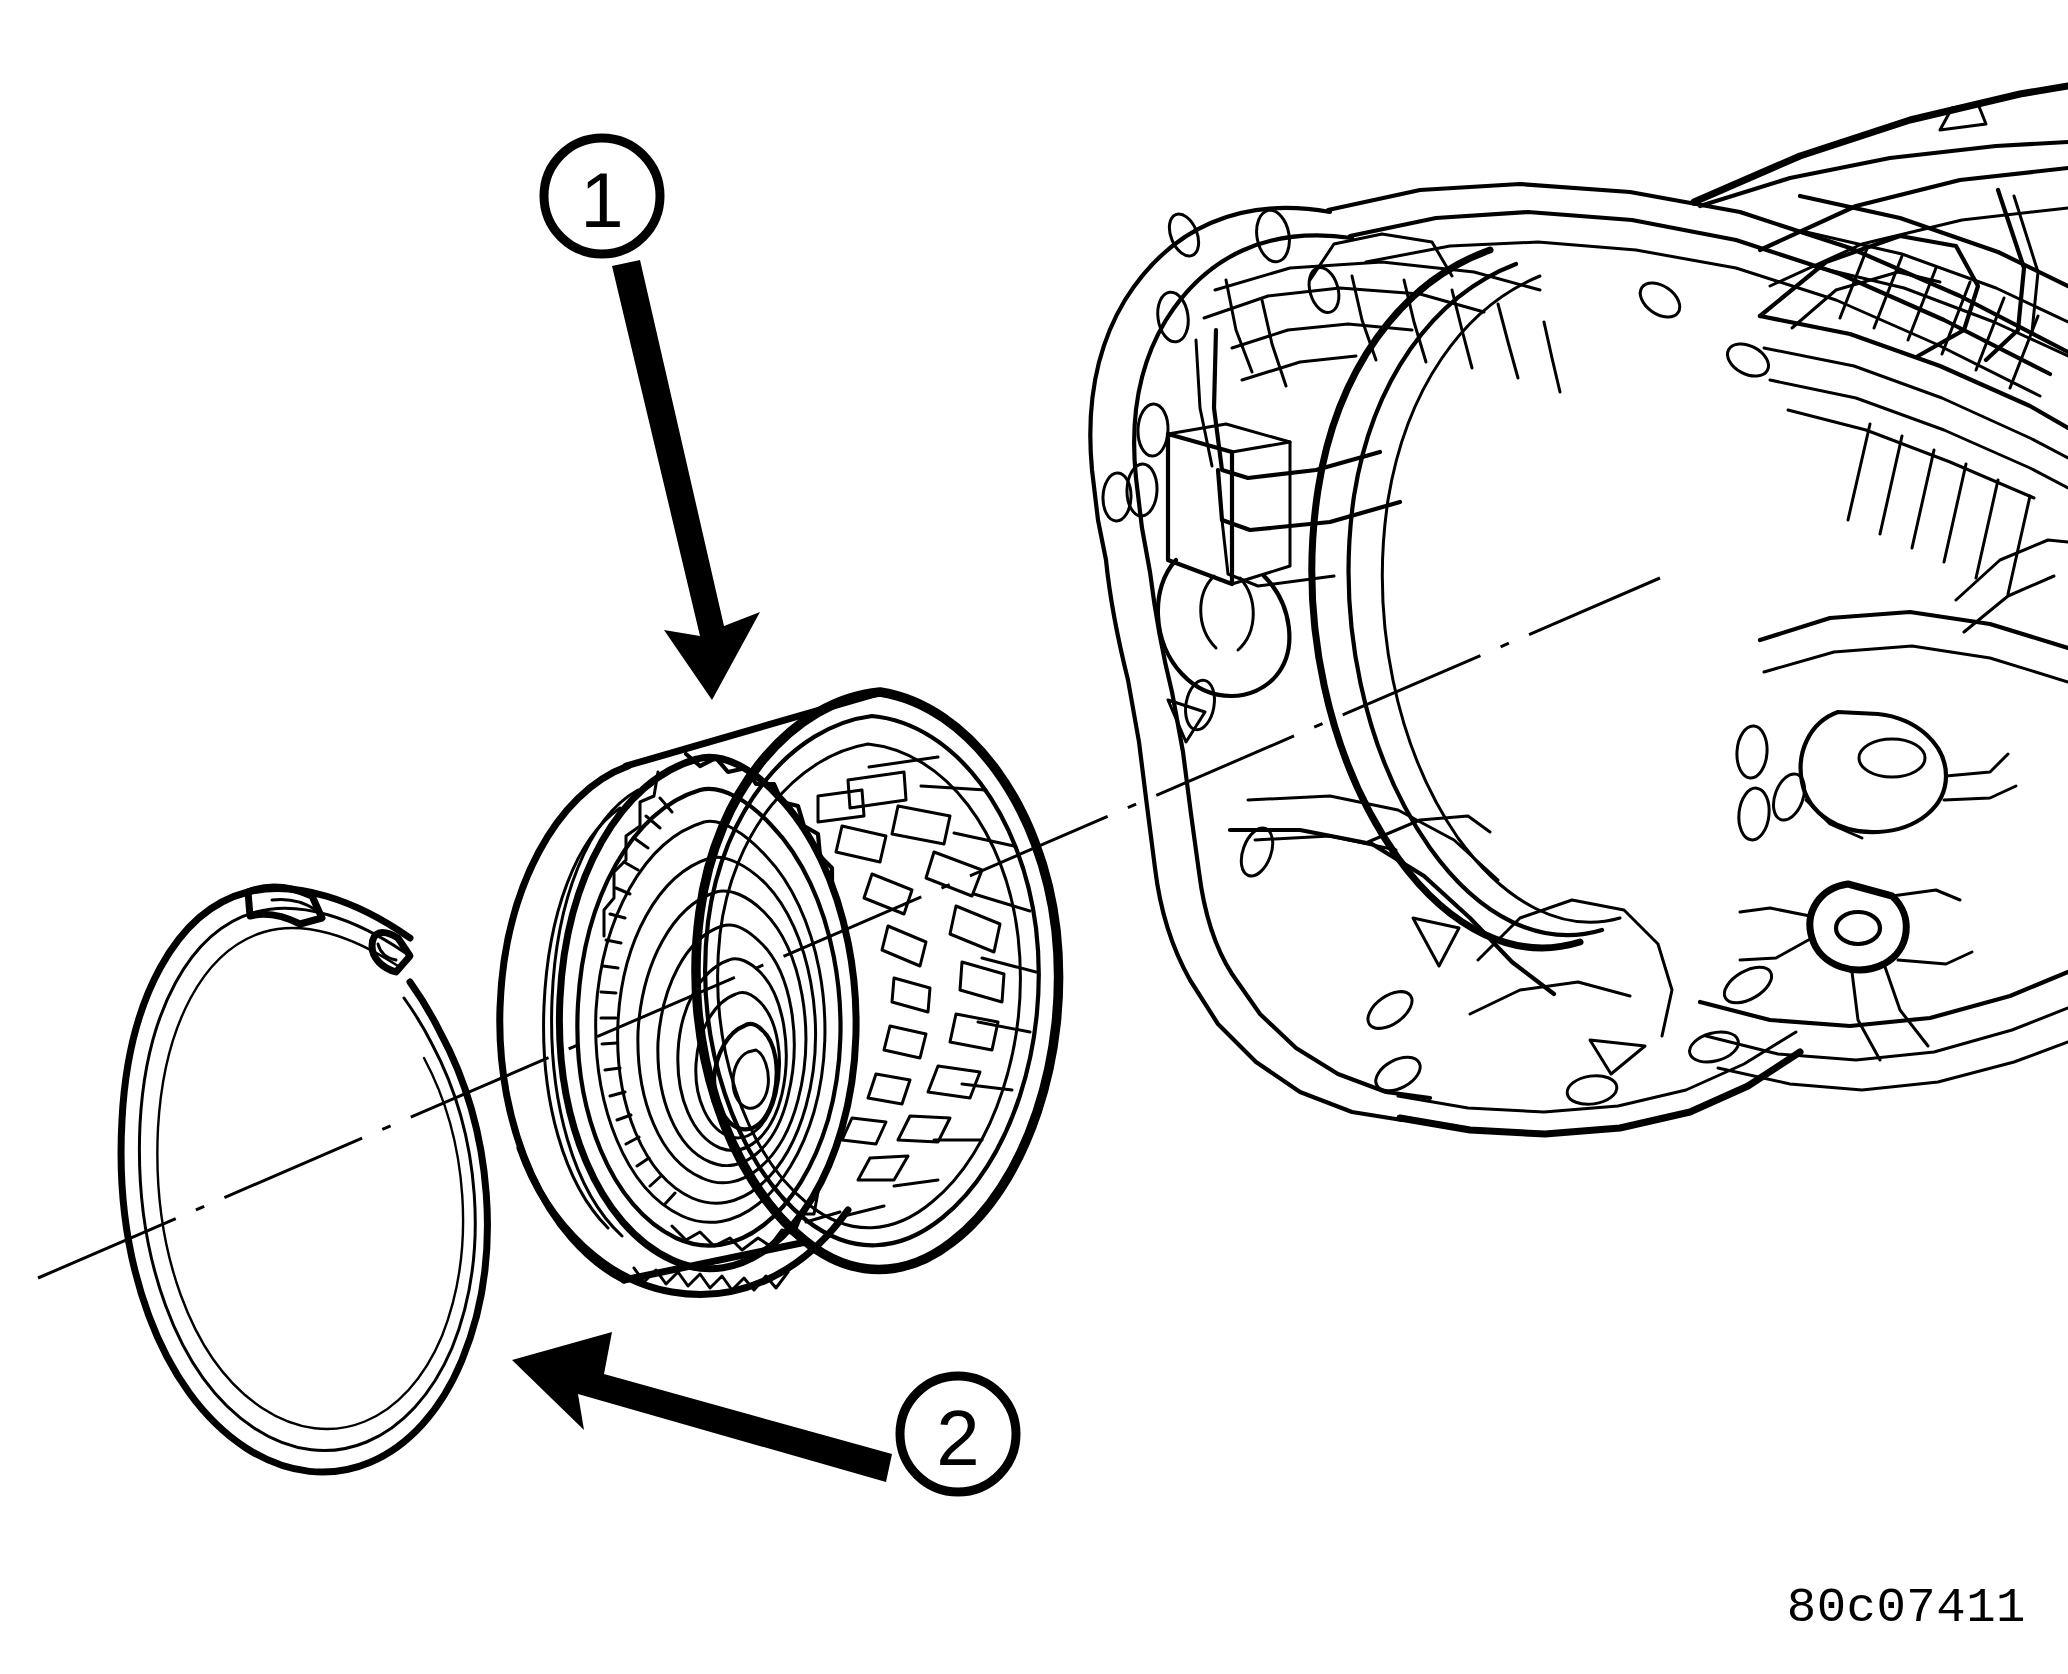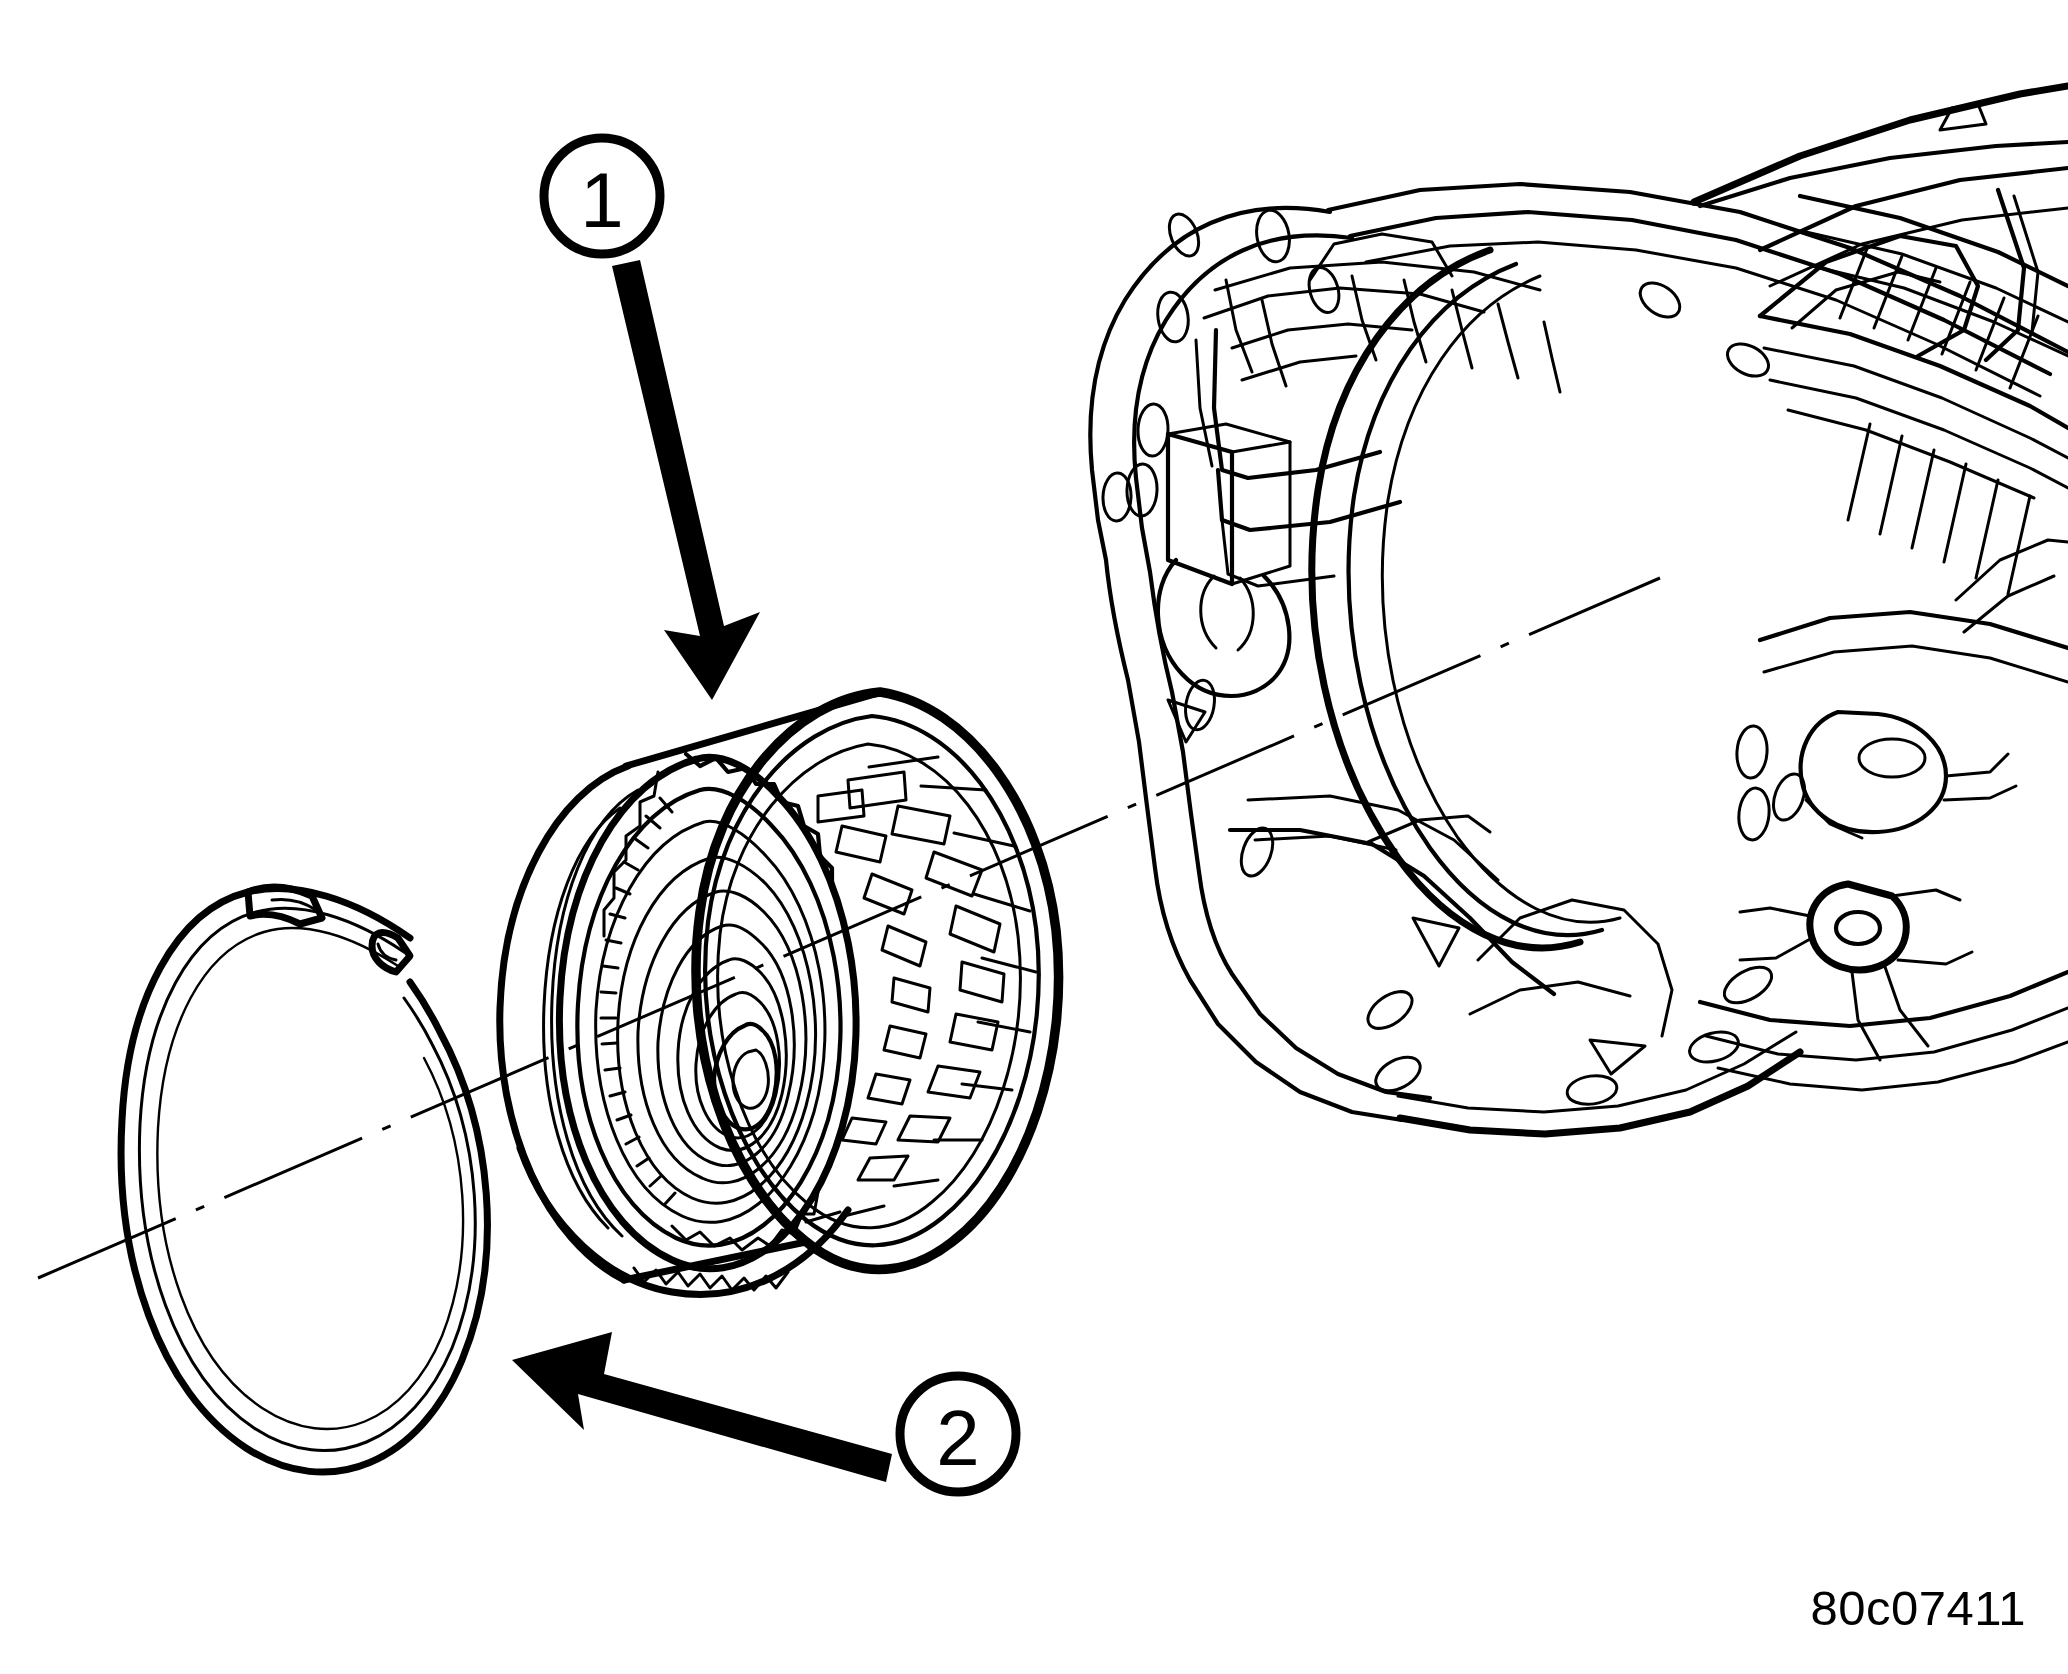--- a/index.html
+++ b/index.html
@@ -22,21 +22,21 @@
   }
   #figure-svg {
     display: block;
     width: 2068px;
     height: 1674px;
   }
   .fig-caption {
     position: absolute;
     right: 42px;
     bottom: 38px;
-    font-family: Liberation Sans, sans-serif;
+    font-family: Liberation Mono, monospace;
     font-size: 49px;
     letter-spacing: 0.5px;
     color: #000000;
     white-space: nowrap;
   }
   
   .ln      { fill: none; stroke: #000; stroke-width: 4.2; stroke-linecap: round; stroke-linejoin: round; }
   .ln-thin { fill: none; stroke: #000; stroke-width: 3.0; stroke-linecap: round; stroke-linejoin: round; }
   .ln-hair { fill: none; stroke: #000; stroke-width: 2.4; stroke-linecap: round; stroke-linejoin: round; }
   .ln-bold { fill: none; stroke: #000; stroke-width: 7.0; stroke-linecap: round; stroke-linejoin: round; }

